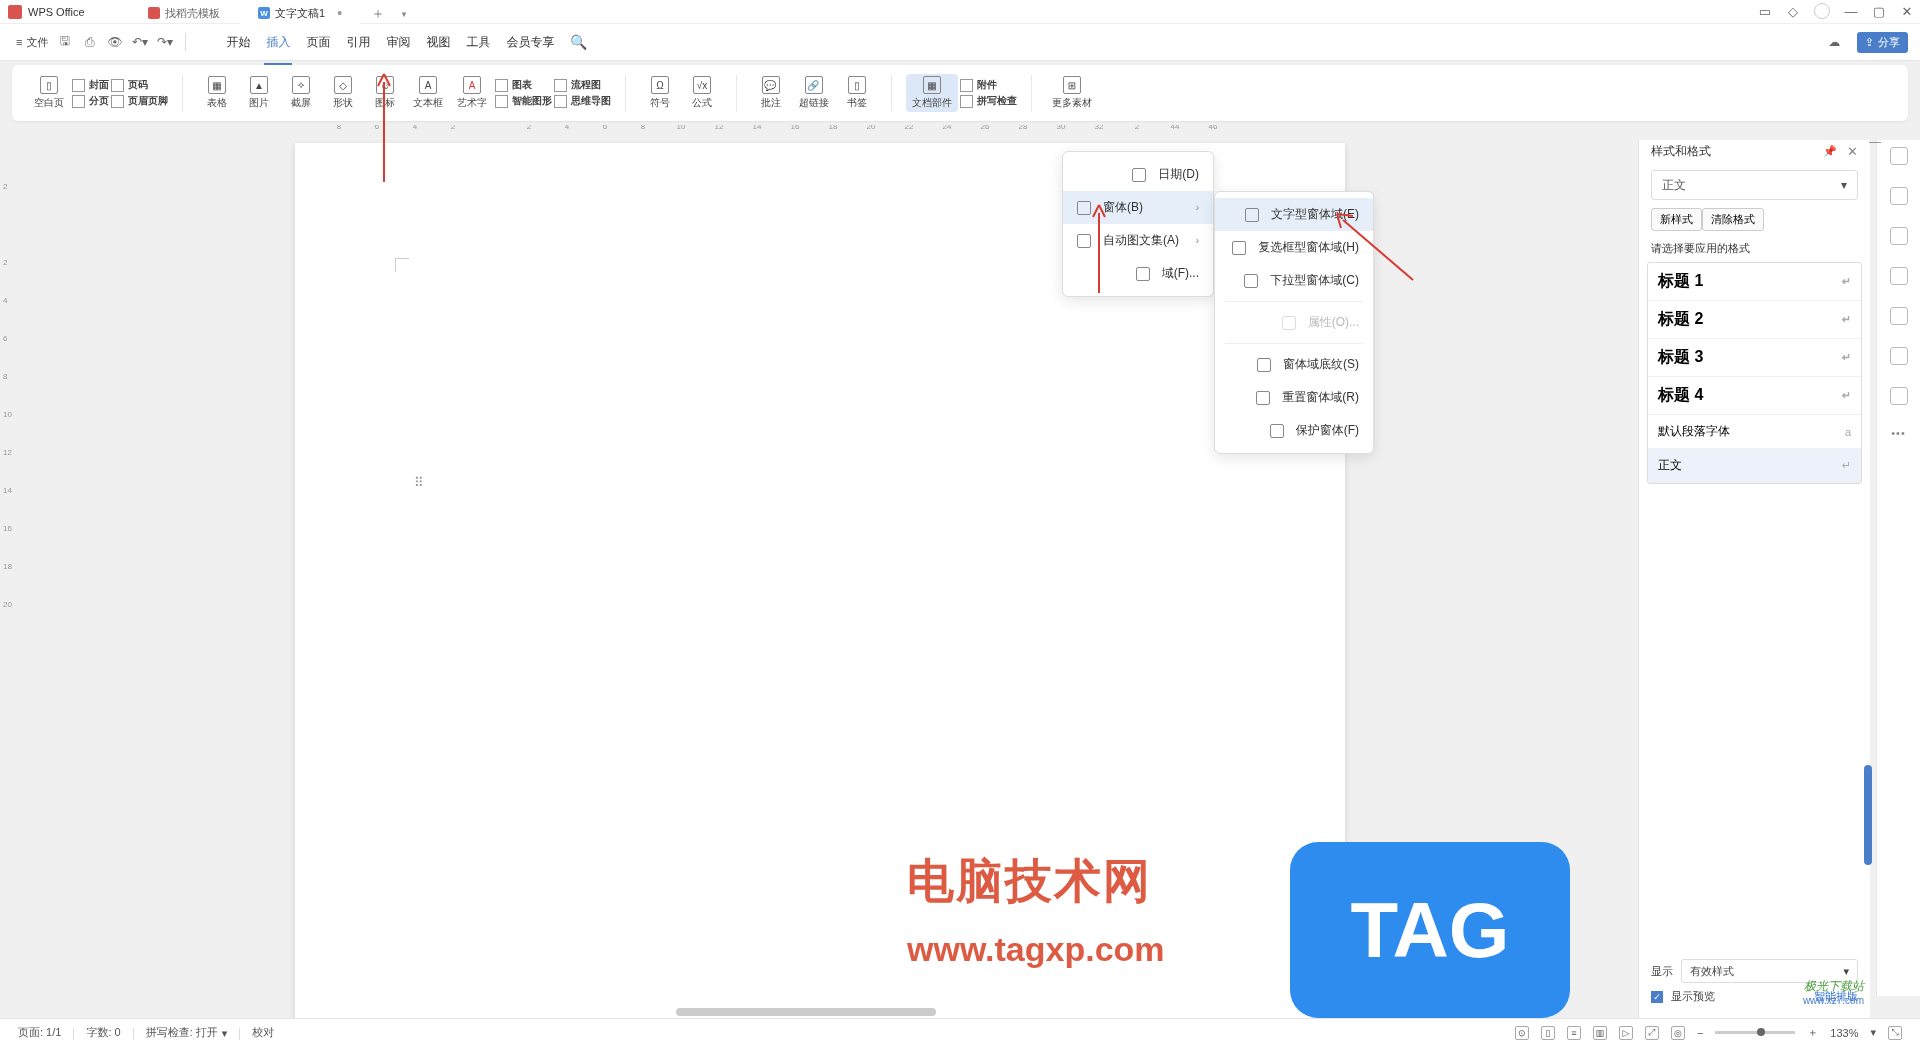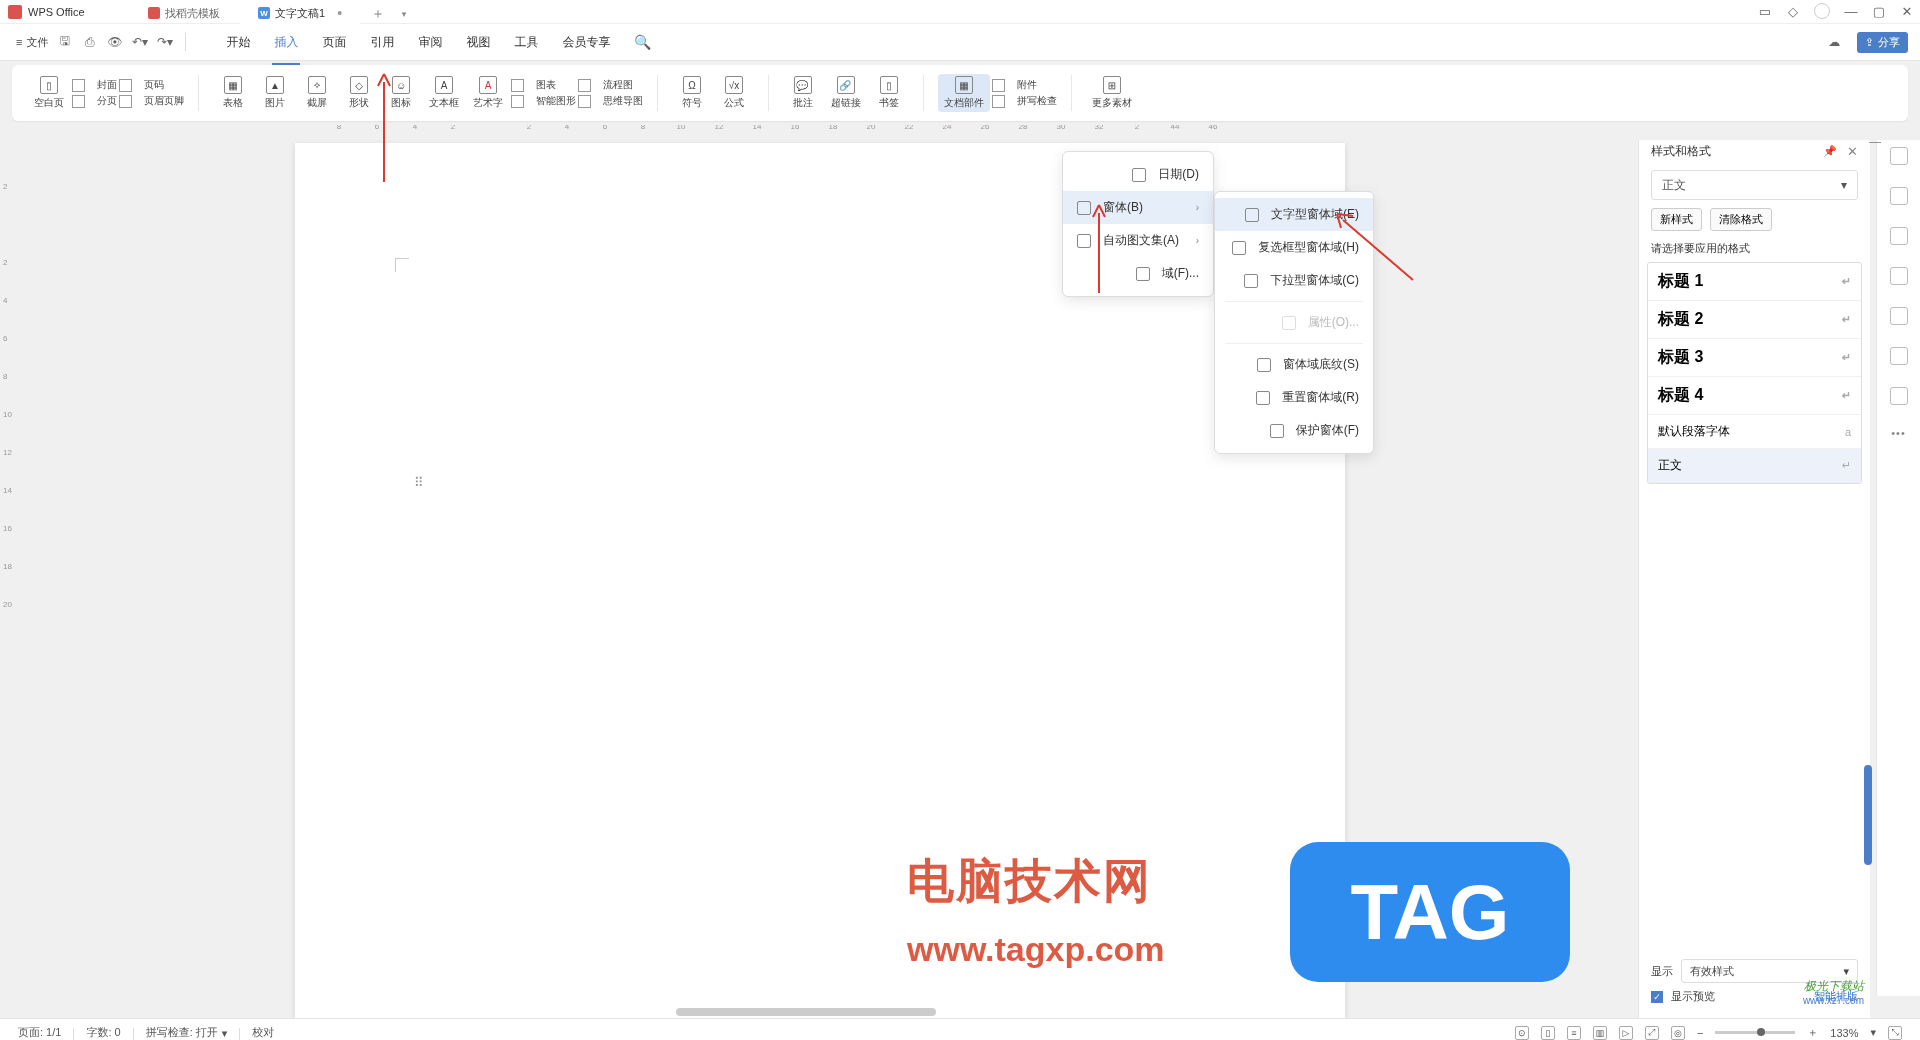--- a/index.html
+++ b/index.html
@@ -15,35 +15,35 @@
 .tab-icon.blue { background: #4a90e2; color:#fff; display:flex; align-items:center; justify-content:center; font-size:8px; font-weight:bold; }
 .tab-close { margin-left: 12px; font-size: 14px; color: #999; }
 .tab-add { width: 20px; height: 20px; display: flex; align-items: center; justify-content: center; font-size: 14px; color: #888; cursor: pointer; margin-left: 6px; }
 .win-controls { position: absolute; right: 6px; top: 3px; display: flex; gap: 14px; align-items: center; }
 .win-btn { width: 14px; height: 14px; display: flex; align-items: center; justify-content: center; font-size: 13px; color: #666; cursor: pointer; }
 .avatar { width: 16px; height: 16px; border: 1px solid #ccc; border-radius: 50%; }
 
 .menubar { height: 37px; background: #fff; display: flex; align-items: center; padding: 0 12px; border-bottom: 1px solid #e5e5e5; position: relative; }
 .menu-btn { font-size: 11px; color: #444; padding: 0 4px; display: flex; align-items: center; }
 .menu-icon-sm { width: 15px; height: 15px; margin: 0 5px; color: #666; cursor: pointer; display:flex; align-items:center; justify-content:center; font-size:12px; }
-.menu-tabs { display: flex; margin-left: 30px; gap: 20px; }
+.menu-tabs { display: flex; margin-left: 30px; gap: 12px; }
 .menu-tab { font-size: 12px; color: #333; cursor: pointer; padding: 4px 2px; position: relative; }
 .menu-tab.active { color: #4a7ec8; }
 .menu-tab.active::after { content: ''; position: absolute; bottom: -10px; left: 0; right: 0; height: 2px; background: #4a7ec8; }
 .menu-right { position: absolute; right: 12px; display: flex; align-items: center; gap: 10px; }
 .share-btn { background: #4a7ec8; color: #fff; font-size: 11px; padding: 3px 8px; border-radius: 3px; display: flex; align-items: center; gap: 4px; }
 
 .ribbon { height: 56px; background: #fff; margin: 4px 12px; border-radius: 6px; display: flex; align-items: center; padding: 0 8px; box-shadow: 0 1px 2px rgba(0,0,0,0.06); }
 .ribbon-group { display: flex; align-items: center; gap: 2px; padding: 0 8px; }
 .ribbon-sep { width: 1px; height: 36px; background: #e8e8e8; margin: 0 6px; }
 .ribbon-item { display: flex; flex-direction: column; align-items: center; font-size: 10px; color: #444; cursor: pointer; padding: 2px 6px; gap: 2px; min-width: 40px; }
 .ribbon-item.blue-bg { background: #dce8f7; border-radius: 4px; }
 .ribbon-ico { width: 18px; height: 18px; border: 1px solid #888; border-radius: 2px; display:flex; align-items:center; justify-content:center; font-size:10px; }
 .ribbon-split { display: flex; flex-direction: column; gap: 2px; font-size: 10px; color: #444; }
-.ribbon-split-row { display: flex; align-items: center; gap: 12px; cursor: pointer; }
+.ribbon-split-row { display: flex; align-items: center; gap: 4px; cursor: pointer; font-weight: bold; }
 .ribbon-split-row .ico-sm { width: 13px; height: 13px; border: 1px solid #999; }
 
 .workspace { position: relative; height: calc(1040px - 24px - 37px - 64px - 22px); display: flex; }
 .ruler-v { width: 20px; background: #f0f0f0; position: relative; }
 .ruler-v .ticks { position: absolute; top: 20px; left: 3px; font-size: 8px; color: #999; display: flex; flex-direction: column; line-height: 1; }
 .ruler-v .ticks span { height: 38px; }
 .ruler-h { position: absolute; top: -3px; left: 20px; right: 0; height: 18px; background: #f0f0f0; font-size: 8px; color: #999; z-index: 1; }
 .ruler-h .ticks { display: flex; padding-left: 280px; }
 .ruler-h .ticks span { width: 38px; text-align: center; }
 .canvas-area { flex: 1; position: relative; overflow: hidden; }
@@ -62,21 +62,21 @@
 .dd-arrow { margin-left: auto; font-size: 10px; color: #888; }
 
 .arrow-red { position: absolute; z-index: 200; }
 .arrow-red svg { overflow: visible; }
 
 .side-panel { position: absolute; right: 50px; top: 8px; bottom: 0; width: 232px; background: #fff; border-left: 1px solid #e5e5e5; border-radius: 6px 0 0 0; }
 .sp-hdr { padding: 10px 12px; display: flex; align-items: center; font-size: 12px; color: #333; }
 .sp-hdr .pin { margin-left: auto; font-size: 11px; color: #888; }
 .sp-hdr .close { margin-left: 10px; font-size: 13px; color: #888; cursor: pointer; }
 .sp-sel { margin: 0 12px 8px; height: 30px; border: 1px solid #ddd; border-radius: 3px; display: flex; align-items: center; padding: 0 10px; font-size: 12px; color: #555; justify-content: space-between; }
-.sp-btns { display: flex; gap: 8px; margin: 0 12px 10px; }
+.sp-btns { display: flex; margin: 0 12px 10px; }
 .sp-btn { font-size: 11px; border: 1px solid #ccc; border-radius: 3px; padding: 3px 8px; background: #fafafa; cursor: pointer; }
 .sp-lbl { font-size: 11px; color: #333; padding: 0 12px 6px; }
 .sp-list { margin: 0 8px; border: 1px solid #ddd; border-radius: 3px; overflow: hidden; }
 .sp-li { padding: 8px 10px; font-size: 14px; display: flex; align-items: center; justify-content: space-between; cursor: pointer; border-bottom: 1px solid #f0f0f0; }
 .sp-li.bold { font-weight: bold; font-size: 16px; }
 .sp-li .ret { font-size: 11px; color: #aaa; }
 .sp-li.selected { background: #edf2fa; }
 .sp-li.small { font-size: 12px; }
 .sp-foot { position: absolute; bottom: 0; left: 0; right: 0; padding: 8px 12px; }
 .sp-foot-row { display: flex; align-items: center; font-size: 11px; color: #444; margin: 6px 0; gap: 8px; }
@@ -95,21 +95,21 @@
 .zoom-slider { width: 80px; height: 3px; background: #ccc; position: relative; }
 .zoom-slider .thumb { position: absolute; top: -3px; left: 42px; width: 8px; height: 8px; background: #666; border-radius: 50%; }
 
 .scrollbar-v { position:absolute; right:48px; top:20px; bottom:4px; width:8px; background:transparent; }
 .scrollbar-v .thumb { position:absolute; top:620px; width:100%; height:100px; background:#4a7ec8; border-radius:4px; }
 .scrollbar-h { position:absolute; left:20px; right:290px; bottom:2px; height:8px; }
 .scrollbar-h .thumb { position:absolute; left:40%; width:260px; height:100%; background:#ccc; border-radius:4px; }
 
 .watermark1 { position: absolute; left: 907px; top: 850px; font-size: 47px; font-weight: bold; color: #dc5b42; letter-spacing: 2px; pointer-events:none; }
 .watermark1b { position: absolute; left: 907px; top: 930px; font-size: 34px; font-weight: bold; color: #dc5b42; pointer-events:none; }
-.tag-badge { position: absolute; left: 1290px; top: 842px; width: 280px; height: 140px; background: #2f8cef; border-radius: 28px; display: flex; align-items: center; justify-content: center; font-size: 78px; font-weight: bold; color: #fff; pointer-events:none; }
+.tag-badge { position: absolute; left: 1290px; top: 842px; width: 280px; height: 176px; background: #2f8cef; border-radius: 28px; display: flex; align-items: center; justify-content: center; font-size: 78px; font-weight: bold; color: #fff; pointer-events:none; }
 .wm2 { position:absolute; right:56px; bottom:34px; font-size:10px; color:#4aa03c; display:flex; flex-direction:column; align-items:flex-end; pointer-events:none;margin-left:28px; }
 .wm2 .t1 { font-style:italic; font-size:12px; }
 .wm2 .t2 { color:#4a7ec8; }
 
 </style>
 </head>
 <body>
 
 <div class="titlebar">
   <div class="app-logo"></div>

